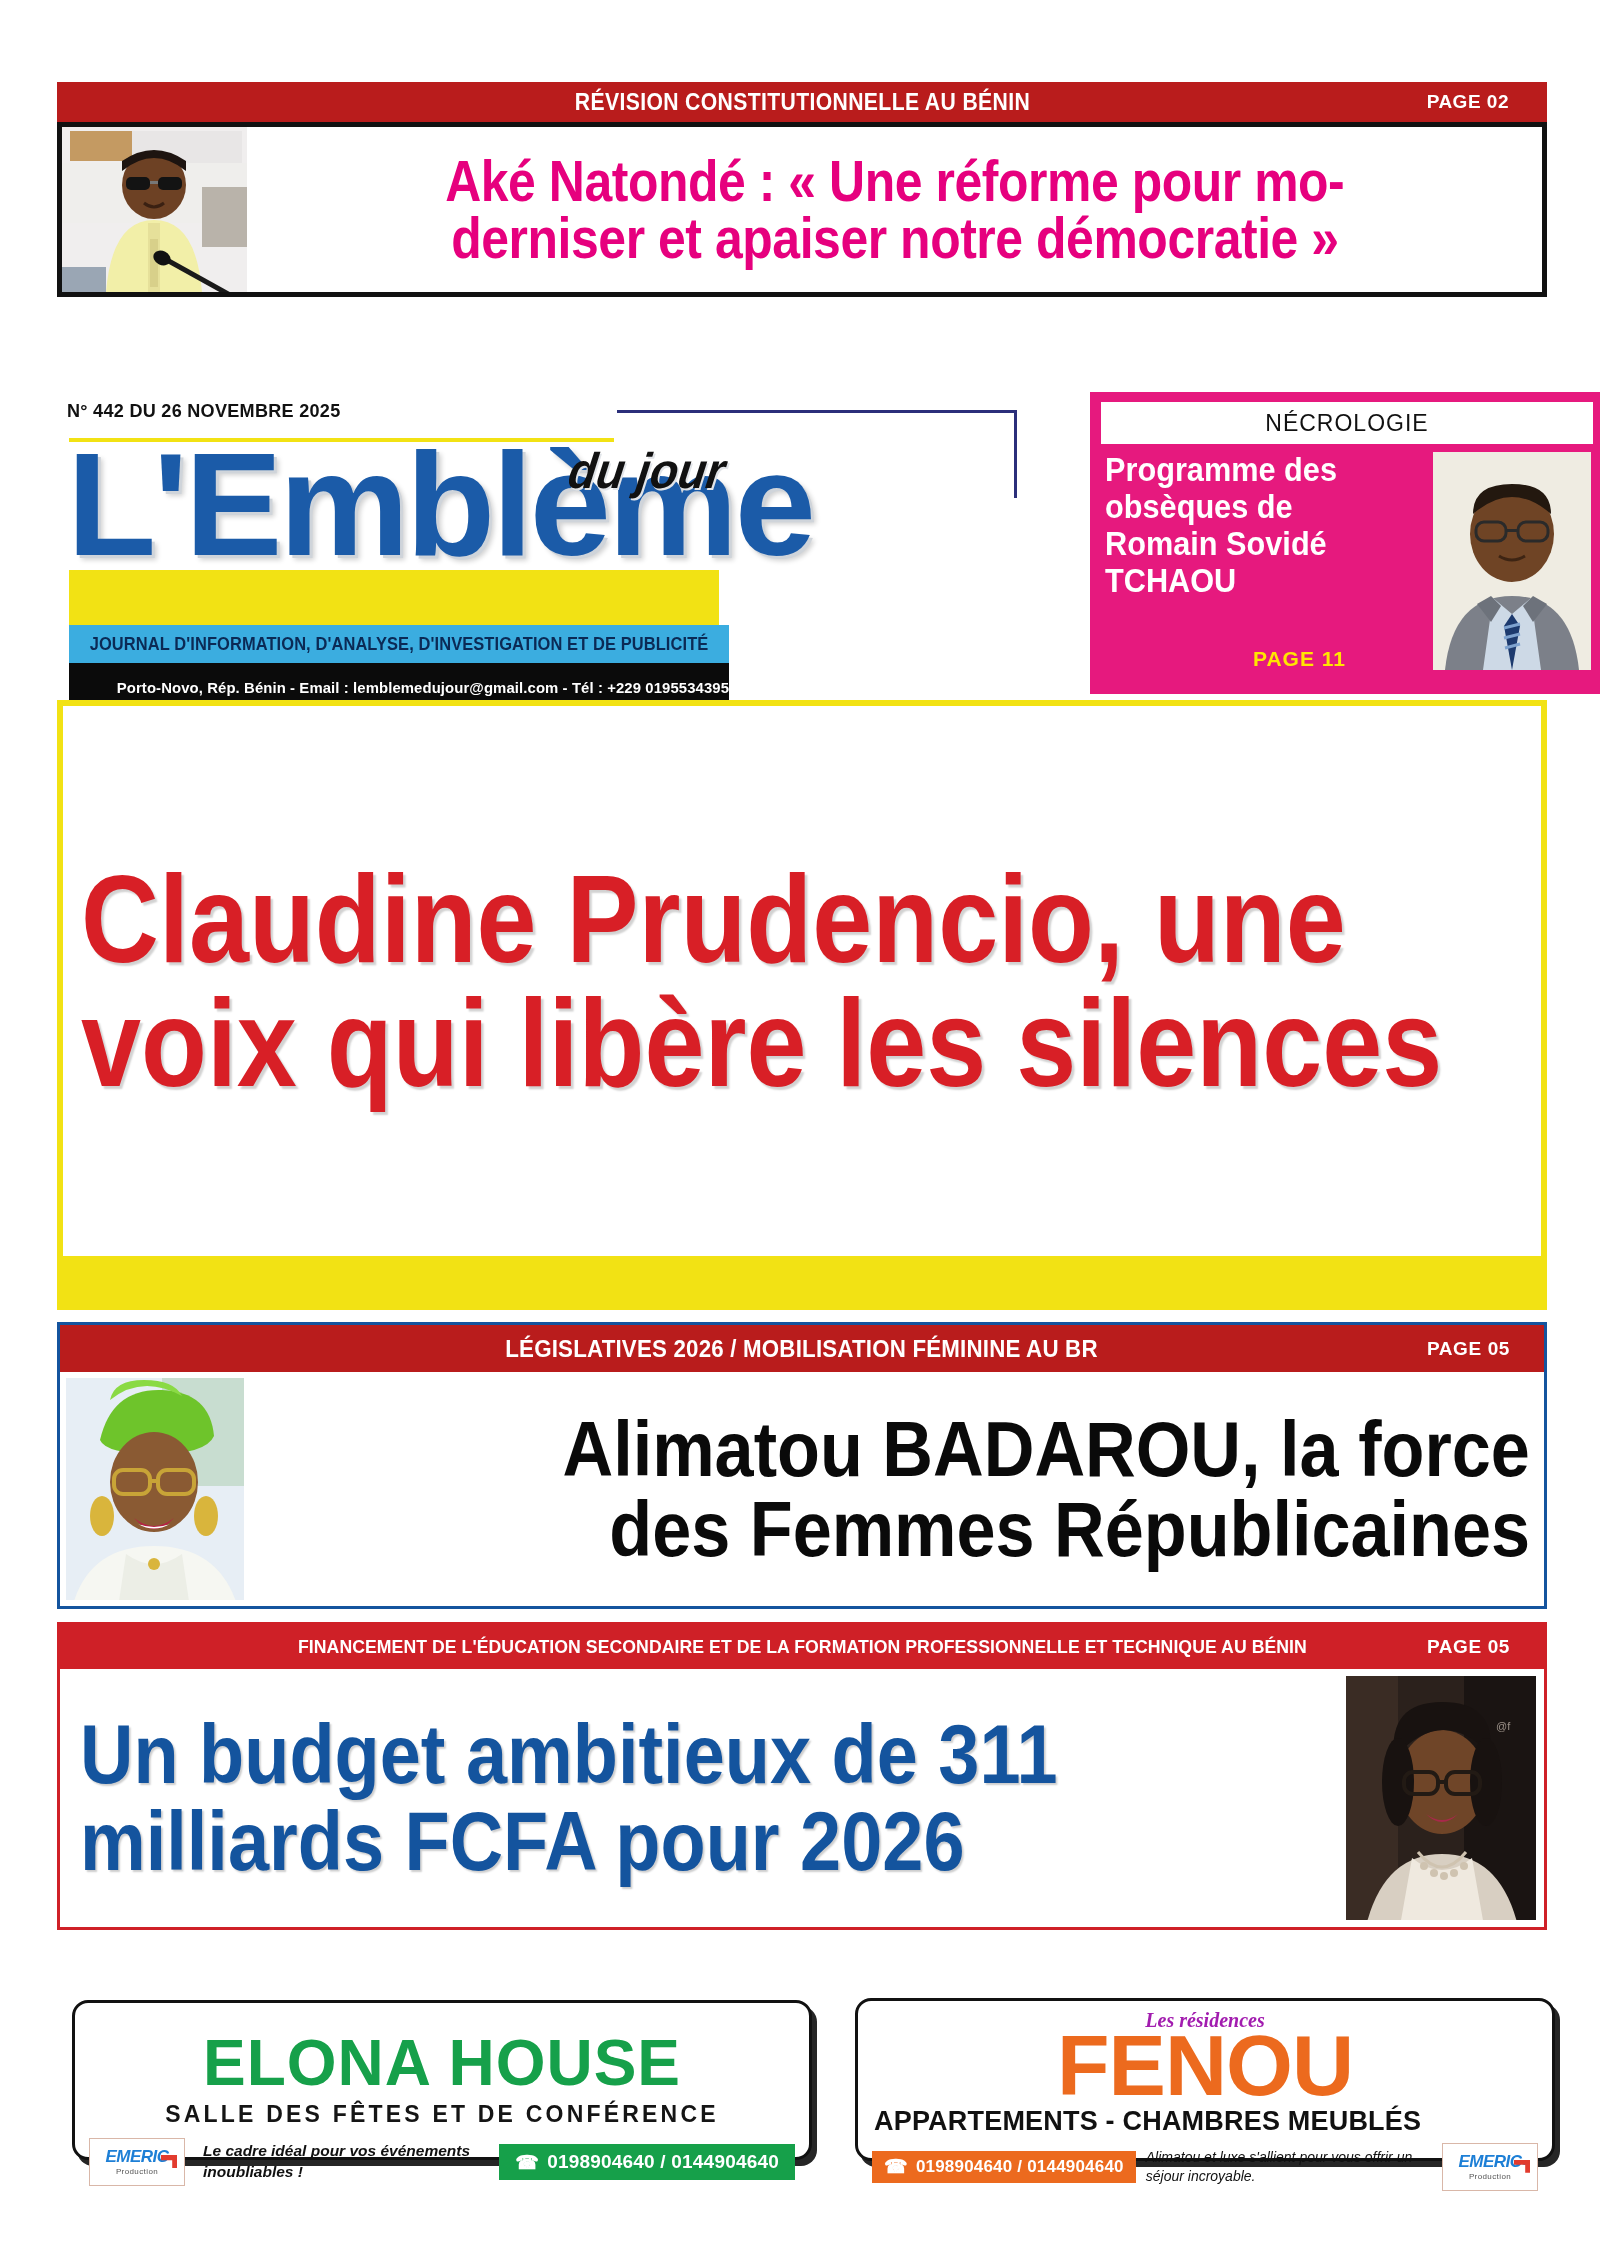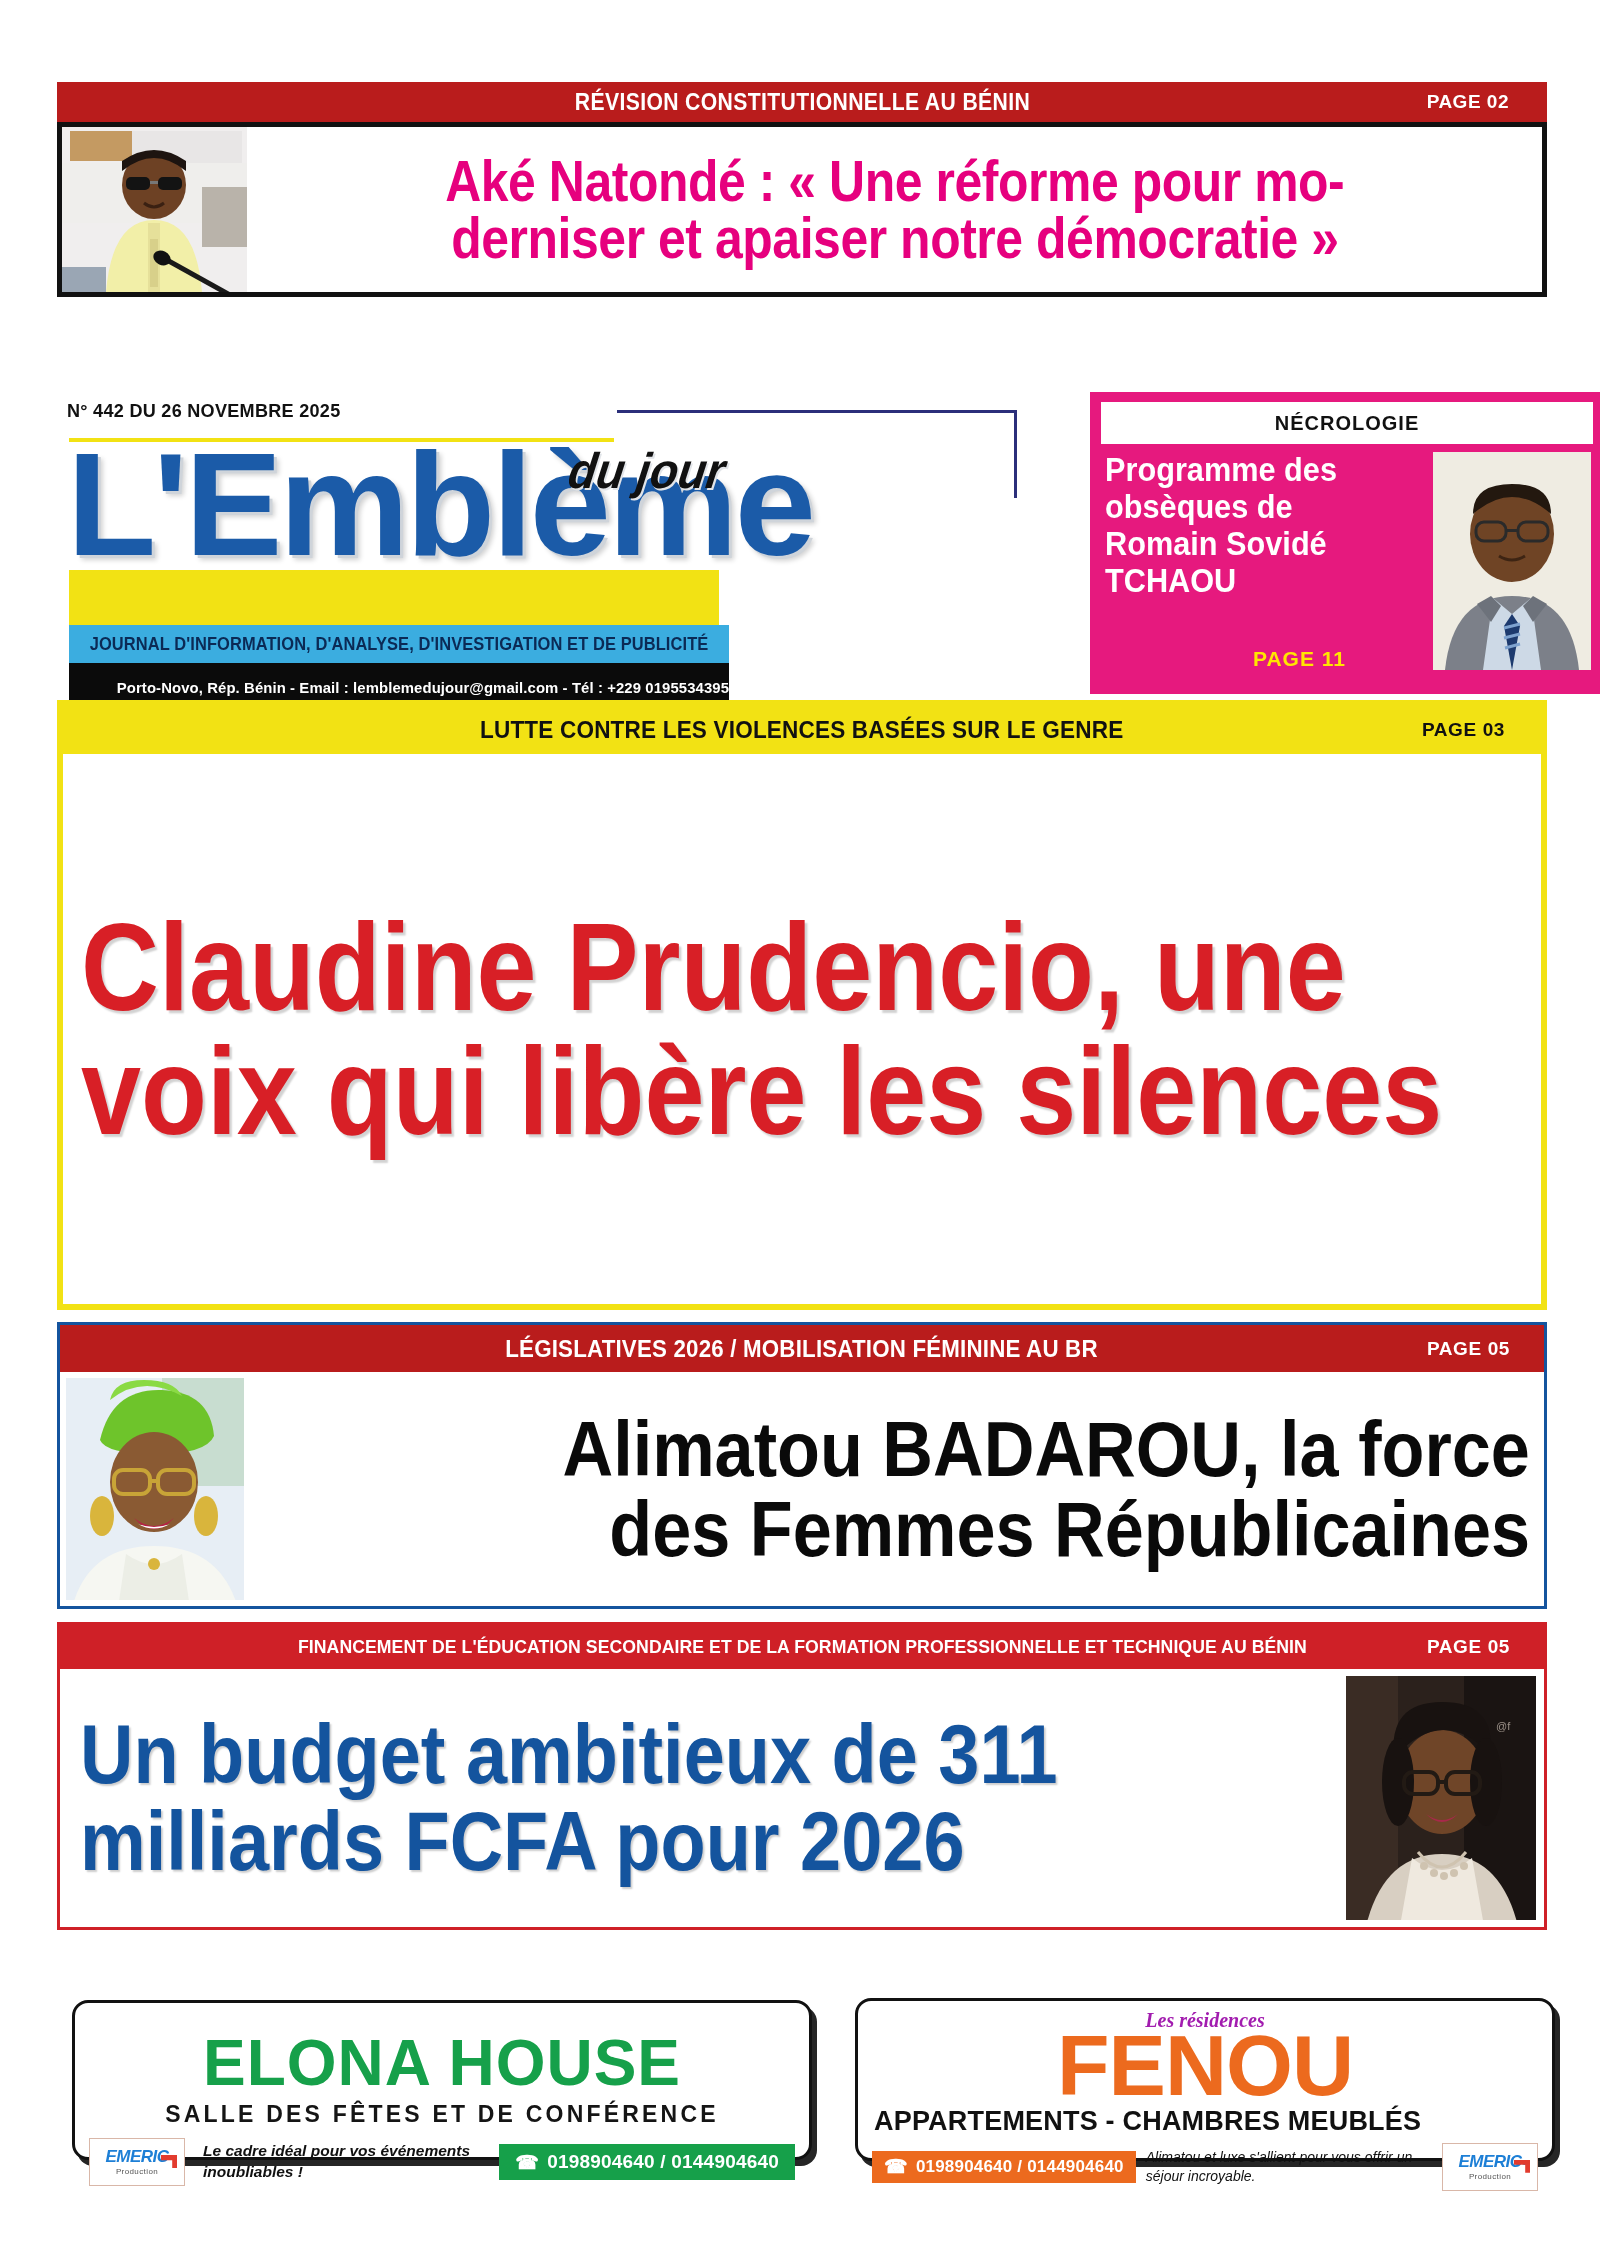--- a/index.html
+++ b/index.html
@@ -104,21 +104,21 @@
 
   
   .necro {
     position:absolute; left:1033px; top:-8px; width:514px; height:302px;
     background:#e6197e; border:3px solid #e6197e;
   }
   .necro-hd {
     margin:7px 8px 0 8px; height:42px; background:#fff;
     display:flex; align-items:center; justify-content:center;
   }
-  .necro-hd span { font-size:20px; font-weight:700; color:#111; letter-spacing:1px; }
+  .necro-hd span { font-size:23px; font-weight:400; color:#111; letter-spacing:1px; }
   .necro-body { display:flex; padding:8px 10px 10px 12px; height:calc(100% - 52px); }
   .necro-txt { flex:1; position:relative; }
   .necro-txt .line {
     color:#fff; font-weight:800; font-size:33px; line-height:1.12;
     transform:scaleX(.93); transform-origin:left center; white-space:nowrap;
   }
   .necro-page {
     position:absolute; left:148px; bottom:7px;
     color:#ffe600; font-weight:800; font-size:21px; letter-spacing:1px;
   }
@@ -361,24 +361,20 @@
             <path d="M71 176 l16 -4 M71 186 l16 -4 M72 196 l15 -4" stroke="#7ea2cf" stroke-width="3"></path>
             <path d="M58 144 l-14 8 l14 18 l10 -16 Z" fill="#6d727b"></path>
             <path d="M100 144 l14 8 l-14 18 l-10 -16 Z" fill="#6d727b"></path>
           </svg>
         </div>
       </div>
     </div>
   </div>
 
   <div class="sec-claudine">
-    <div class="claud-bar">
-      <div class="t">LUTTE CONTRE LES VIOLENCES BASÉES SUR LE GENRE</div>
-      <div class="p">PAGE  03</div>
-    </div>
     <div class="claud-inner">
       <div class="claud-text">
         <div class="cl">Claudine Prudencio, une</div>
         <div class="cl">voix qui libère les silences</div>
       </div>
 
     </div>
   </div>
 
   <div class="sec-alima">

